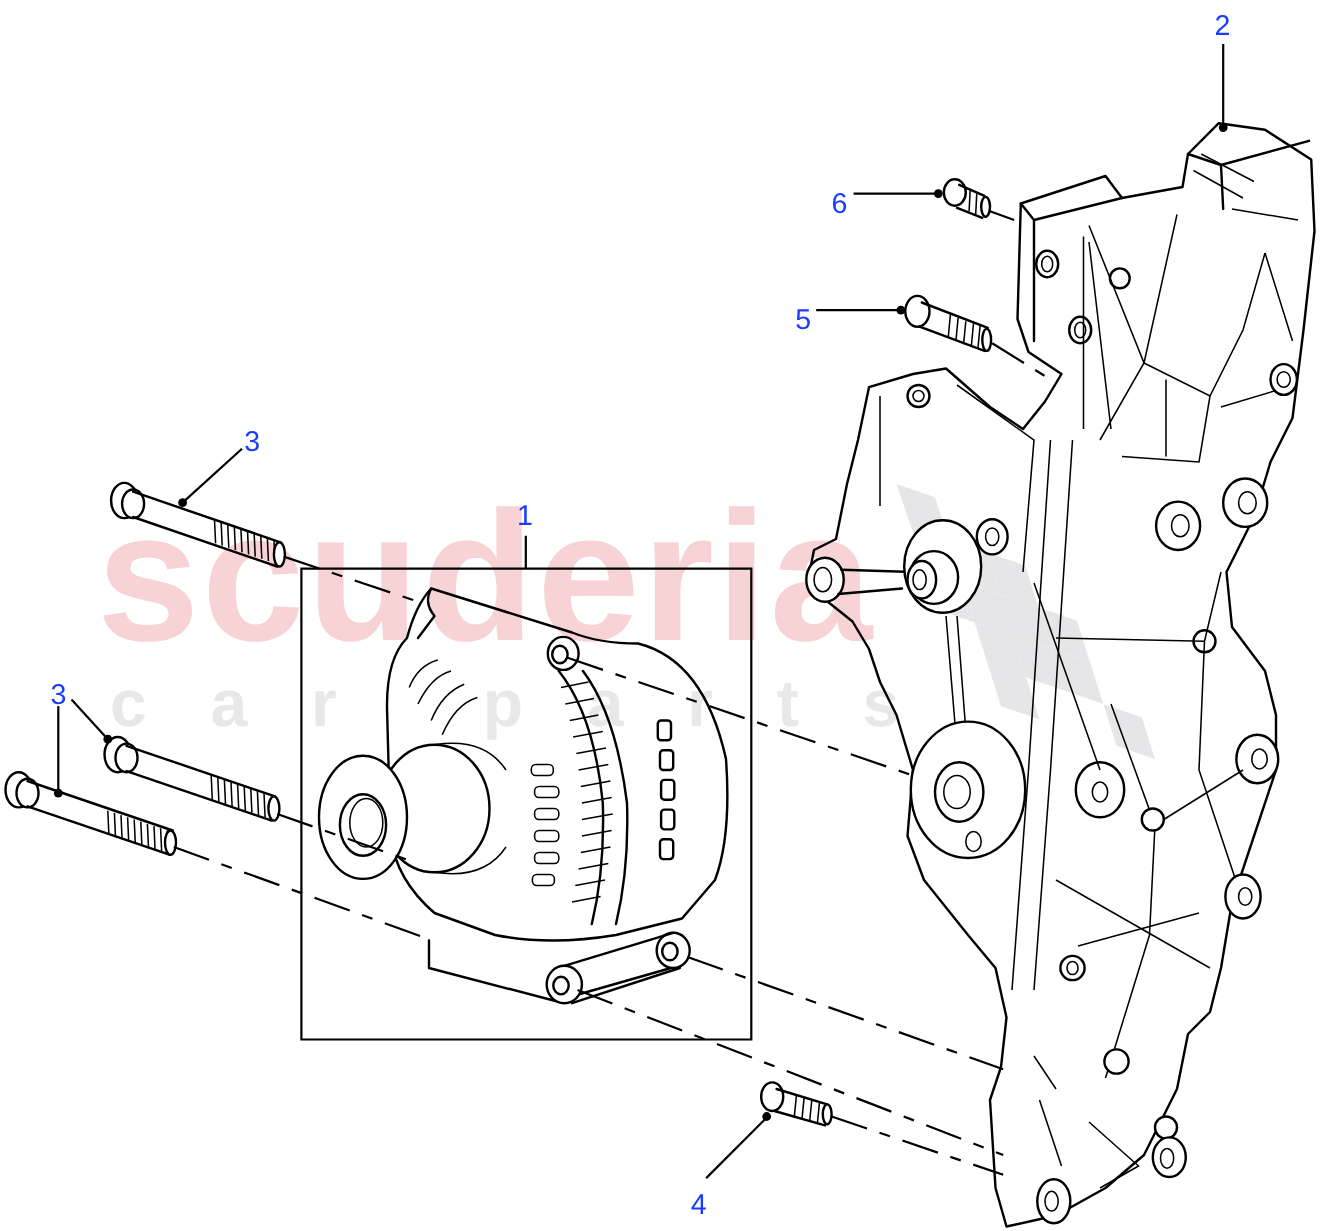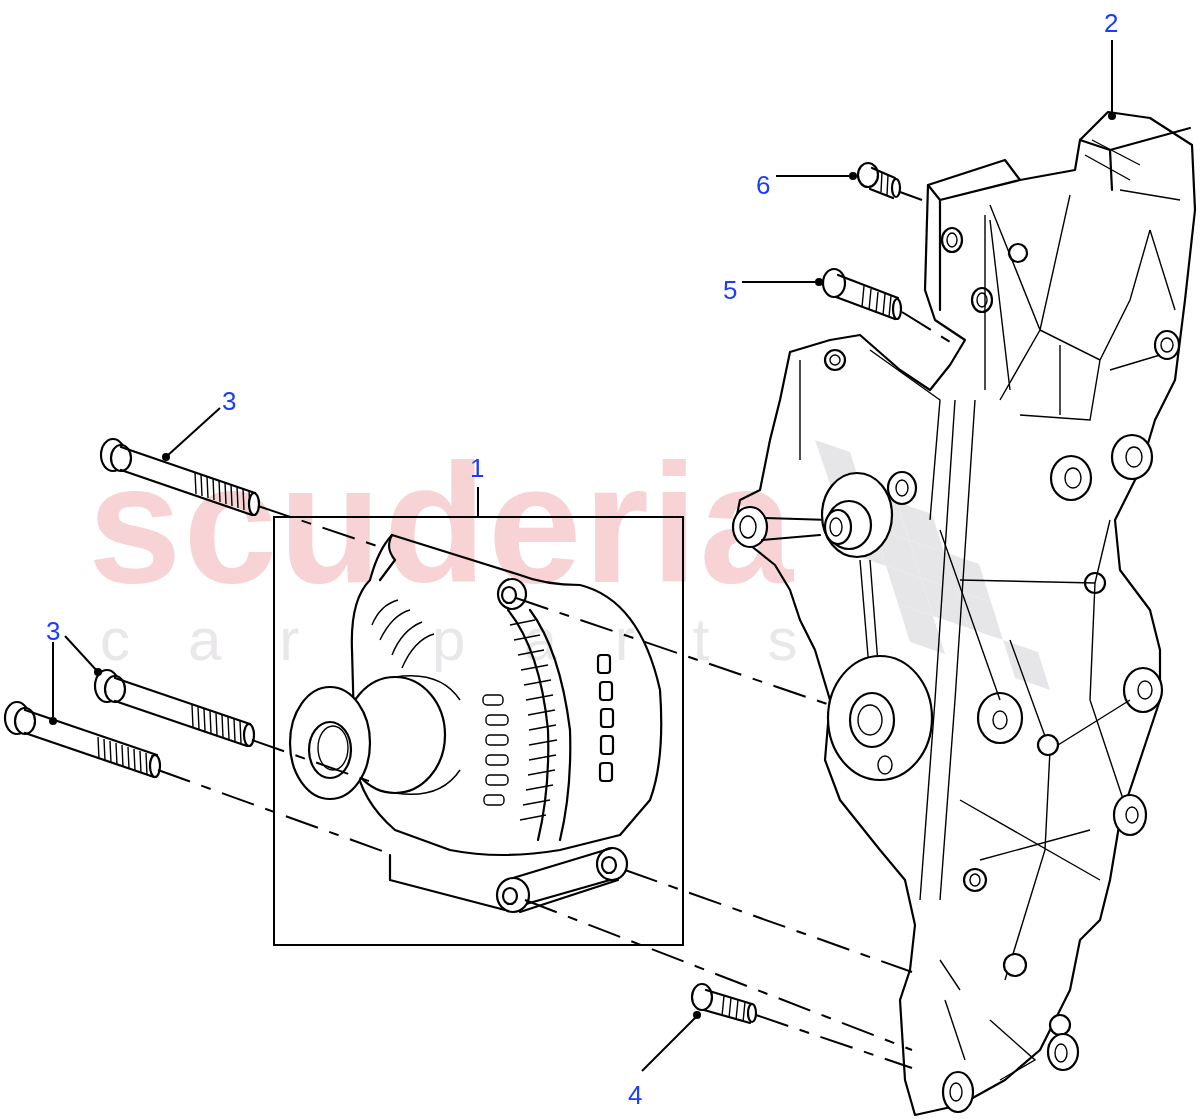--- a/index.html
+++ b/index.html
@@ -1,21 +1,21 @@
 <!DOCTYPE html>
 <html><head>
   <meta charset="utf-8">
   <style>
     html, body { margin: 0; padding: 0; background: #ffffff; }
     body { width: 1200px; height: 1119px; position: relative; overflow: hidden;
            font-family: "Liberation Sans", sans-serif; }
     #canvas { position: absolute; left: 0; top: 0; width: 1200px; height: 1119px; }
     .wm-big { position: absolute; left: 88px; top: 440px; font-size: 168px; font-weight: bold;
               color: #f7d3d5; letter-spacing: 2px; line-height: 1; white-space: nowrap; }
-    .wm-small { position: absolute; left: 100px; top: 610px; font-size: 60px; font-weight: normal;
+    .wm-small { position: absolute; left: 100px; top: 610px; font-size: 60px; font-weight: bold;
                 color: #e9e7ea; letter-spacing: 58px; line-height: 1; white-space: nowrap; }
     .callout { position: absolute; font-size: 26px; color: #1a3cff; line-height: 1; }
     svg { position: absolute; left: 0; top: 0; }
     .ln { fill: none; stroke: #000; stroke-width: 2.2; stroke-linejoin: round; stroke-linecap: round; }
     .thin { fill: none; stroke: #000; stroke-width: 1.4; }
     .dash { fill: none; stroke: #000; stroke-width: 2; stroke-dasharray: 34 12 10 12; }
     .lead { fill: none; stroke: #000; stroke-width: 2; }
     .dot { fill: #000; }
     .white { fill: #fff; stroke: #000; stroke-width: 2.2; }
   </style>

